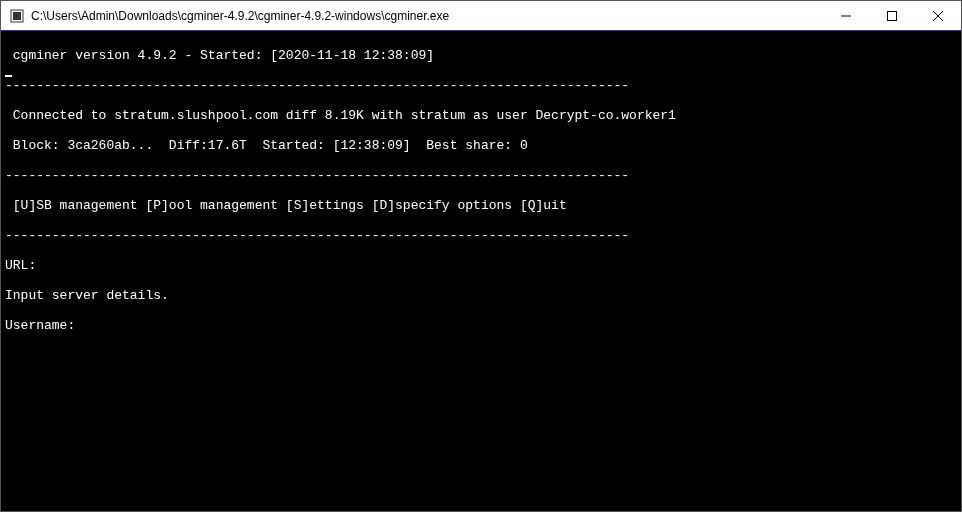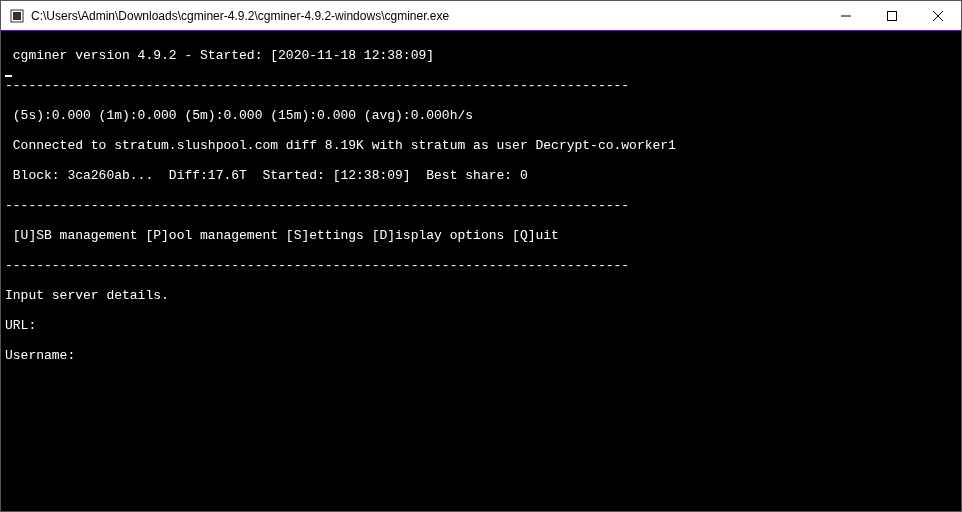--- a/index.html
+++ b/index.html
@@ -108,28 +108,27 @@
           <line x1="0" y1="0" x2="10" y2="10" stroke="#000" stroke-width="1"></line>
           <line x1="10" y1="0" x2="0" y2="10" stroke="#000" stroke-width="1"></line>
         </svg>
       </button>
     </div>
   </div>
 
   <div class="console">
 <div class="console-line"> cgminer version 4.9.2 - Started: [2020-11-18 12:38:09]</div><span class="cursor"></span>
 <div class="console-line">--------------------------------------------------------------------------------</div>
-<div class="console-line"> (5s):0.000 (1m):0.000 (5m):0.000 (15m):0.000 (avg):0.000h/s</div>
 <div class="console-line"> Connected to stratum.slushpool.com diff 8.19K with stratum as user Decrypt-co.worker1</div>
 <div class="console-line"> Block: 3ca260ab...  Diff:17.6T  Started: [12:38:09]  Best share: 0</div>
 <div class="console-line">--------------------------------------------------------------------------------</div>
-<div class="console-line"> [U]SB management [P]ool management [S]ettings [D]isplay options [Q]uit</div>
+<div class="console-line"> [U]SB management [P]ool management [S]ettings [D]specify options [Q]uit</div>
 <div class="console-line">--------------------------------------------------------------------------------</div>
+<div class="console-line">URL:</div>
 <div class="console-line">Input server details.</div>
-<div class="console-line">URL:</div>
 <div class="console-line">Username:</div>
 
 
 <div class="console-line"></div>
 
 
 
 
 
 

